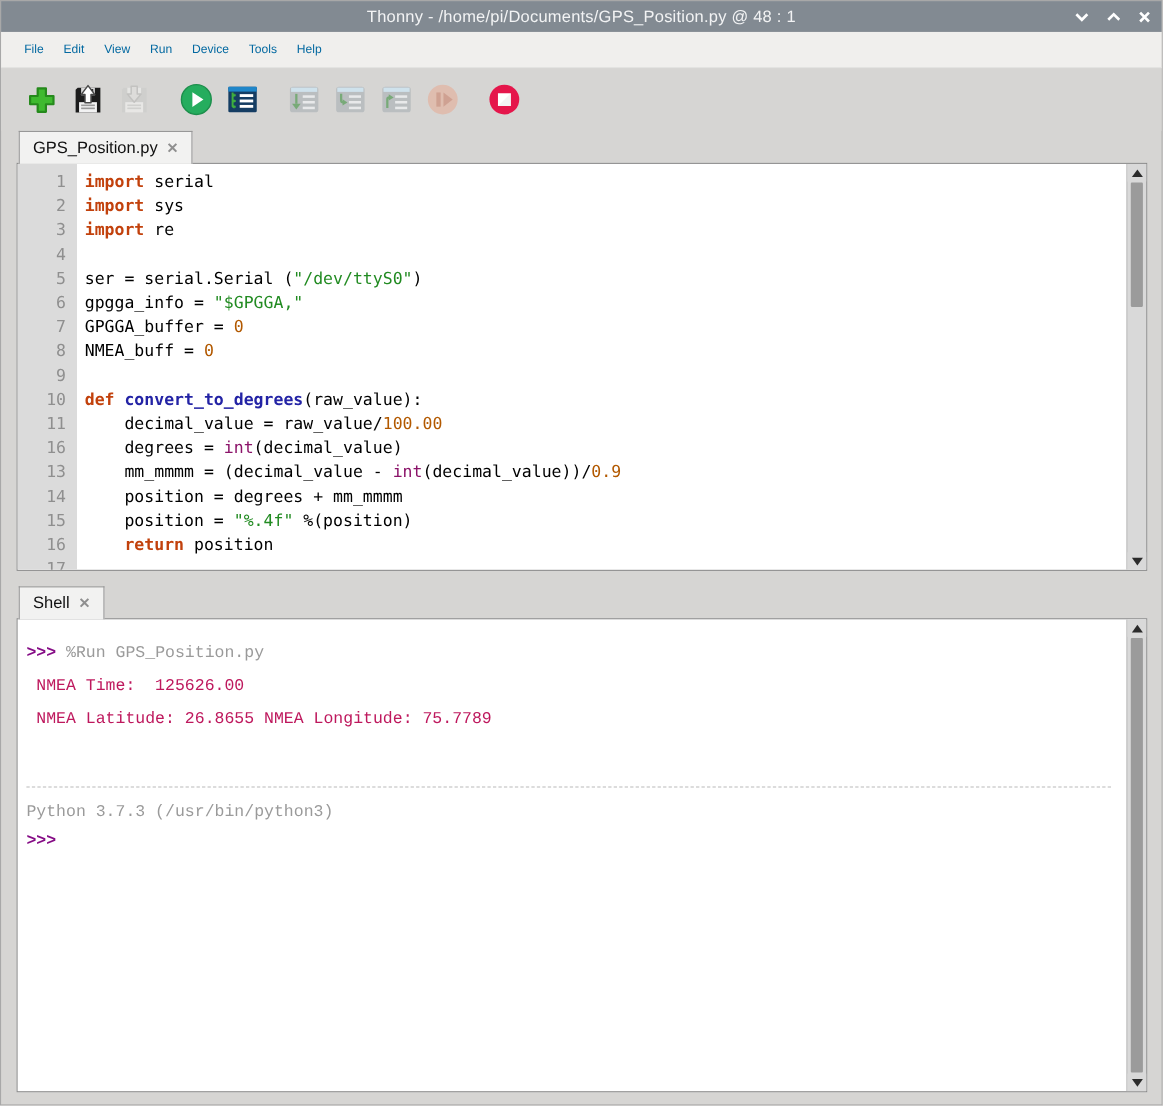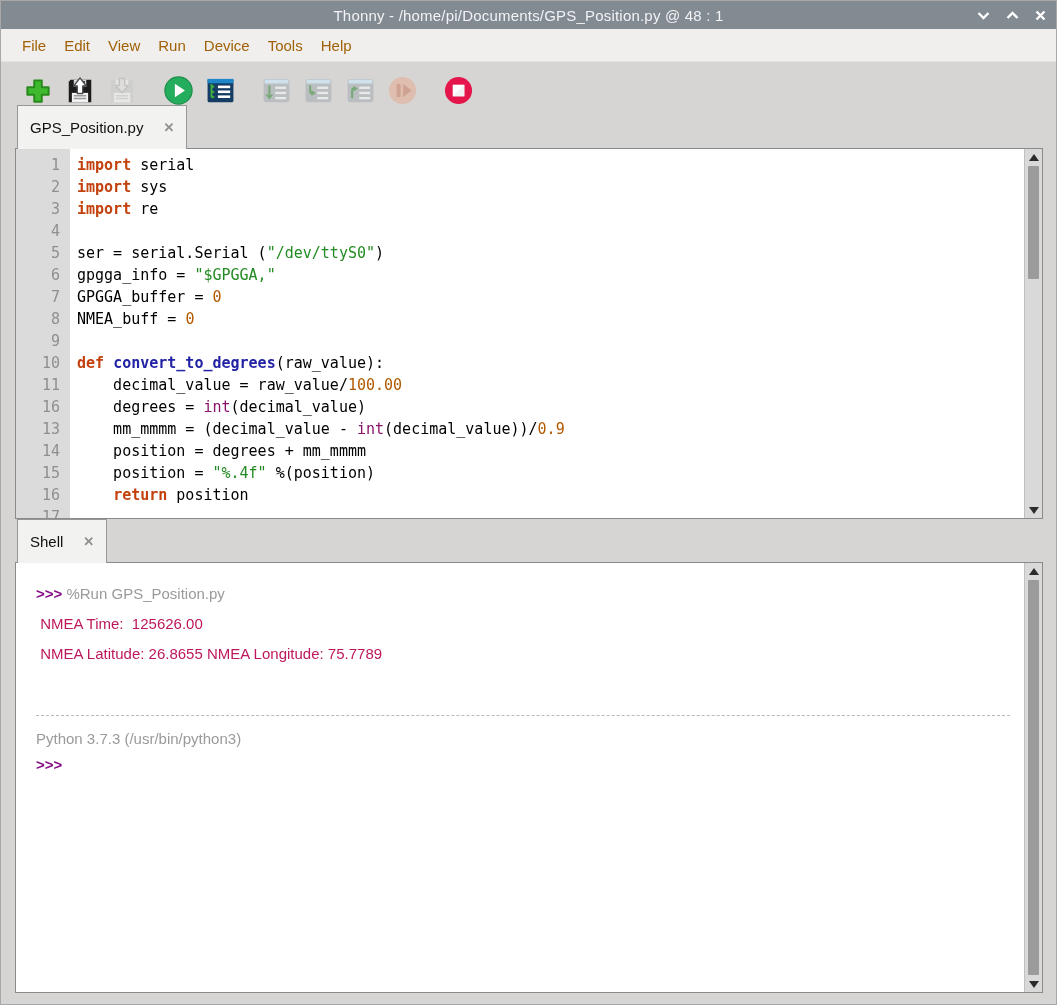--- a/index.html
+++ b/index.html
@@ -8,32 +8,32 @@
   .window { width:1057px; height:1005px; border:1px solid #a8a8a8; background:#d6d5d3; position:relative; }
 
   
   .titlebar { height:28px; background:#828a92; display:flex; align-items:center; justify-content:center; position:relative; }
   .titlebar .title { color:#f2f3f4; font-size:15px; letter-spacing:0.2px; }
   .win-controls { position:absolute; right:10px; top:0; height:28px; display:flex; align-items:center; gap:16px; }
   .win-controls svg { display:block; }
 
   
   .menubar { height:33px; background:#f0efed; display:flex; align-items:center; padding-left:12px; border-bottom:1px solid #e2e1df; }
-  .menu-item { font-size:15px; color:#a16207; padding:4px 9px; cursor:default; }
+  .menu-item { font-size:11px; color:#0369a1; padding:4px 9px; cursor:default; }
 
   
   .toolbar { height:57px; background:#d6d5d3; display:flex; align-items:center; padding-left:16px; }
   .tbtn { border:none; background:transparent; padding:0; margin:0 4px; width:34px; height:34px; display:flex; align-items:center; justify-content:center; }
   .tbtn svg { display:block; }
   .tbtn.gap { margin-left:18px; }
   .tbtn.disabled { opacity:0.95; }
 
   
   .tabstrip { height:30px; padding-left:16px; display:flex; align-items:flex-end; }
-  .tab { background:#f2f2f1; border:1px solid #979797; border-bottom:none; height:44px; display:flex; align-items:center; gap:20px; padding:0 12px; font-size:15px; color:#111; position:relative; z-index:2; }
+  .tab { background:#f2f2f1; border:1px solid #979797; border-bottom:none; height:30px; display:flex; align-items:center; gap:8px; padding:0 12px; font-size:15px; color:#111; position:relative; z-index:2; }
   .tab .close { color:#8f8f8f; font-size:13px; font-weight:bold; cursor:default; }
 
   
   .editor-panel { margin:0 13px 0 14px; height:371px; background:#ffffff; border:1px solid #8a8a8a; margin-top:-1px; position:relative; overflow:hidden; display:flex; }
   .gutter { width:54px; background:#dbdbdb; padding-top:5px; flex:none; }
   .ln { height:22px; line-height:22px; text-align:right; padding-right:10px; color:#8f8f8f; font-family:"DejaVu Sans Mono", monospace; font-size:15px; }
   .code { flex:1; padding-top:5px; padding-left:7px; overflow:hidden; }
   .code-line { height:22px; line-height:22px; font-family:"DejaVu Sans Mono", monospace; font-size:15px; white-space:pre; color:#000; }
   .tk-kw  { color:#c2410c; font-weight:bold; }
   .tk-def { color:#2323a5; font-weight:bold; }
@@ -46,21 +46,21 @@
   .vscroll { width:18px; flex:none; background:#d9d9d9; border-left:1px solid #c0c0c0; position:relative; }
   .sb-arrow { position:absolute; left:0; width:18px; height:16px; display:flex; align-items:center; justify-content:center; background:#d9d9d9; }
   .sb-arrow.up { top:0; } .sb-arrow.down { bottom:0; }
   .tri-up { width:0; height:0; border-left:5px solid transparent; border-right:5px solid transparent; border-bottom:7px solid #2b2b2b; }
   .tri-down { width:0; height:0; border-left:5px solid transparent; border-right:5px solid transparent; border-top:7px solid #2b2b2b; }
   .sb-thumb { position:absolute; left:3px; width:11px; background:#9b9b9b; border-radius:1px; }
 
   
   .shell-gap { height:14px; }
   .shell-panel { margin:0 13px 0 14px; height:431px; background:#ffffff; border:1px solid #8a8a8a; margin-top:-1px; position:relative; overflow:hidden; display:flex; }
-  .shell-content { flex:1; padding:16px 0 0 20px; font-family:Liberation Sans, sans-serif; font-size:15px; }
+  .shell-content { flex:1; padding:16px 0 0 8px; font-family:Liberation Mono, monospace; font-size:15px; }
   .shell-line { line-height:30px; white-space:pre; min-height:30px; }
   .shell-line.small { line-height:26px; min-height:26px; }
   .sh-prompt { color:#860d86; font-weight:bold; }
   .sh-gray { color:#9a9a9a; }
   .sh-pl { color:#be185d; }
   .shell-sep { border-top:1px dashed #b9b9b9; margin:46px 14px 10px 0; height:0; }
 
   .bottom-strip { height:12px; }
 </style>
 </head>

